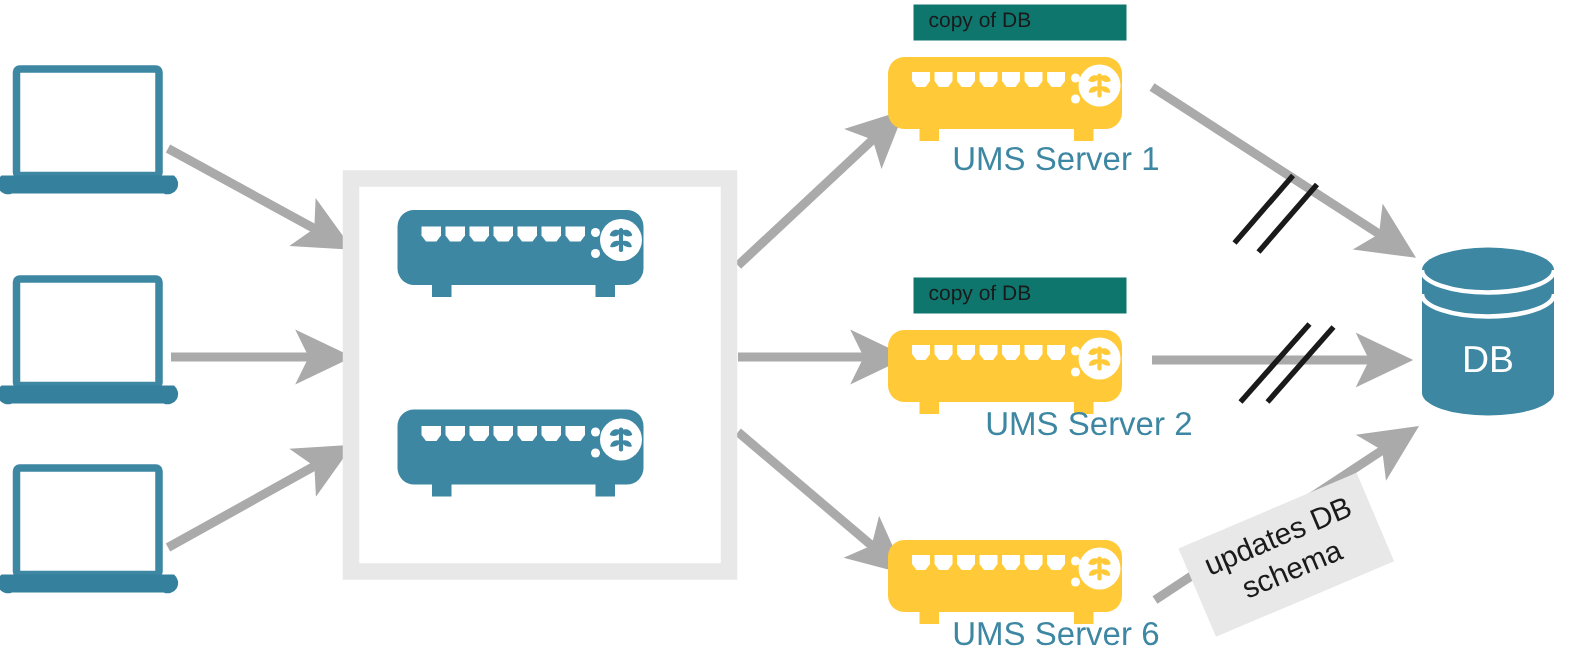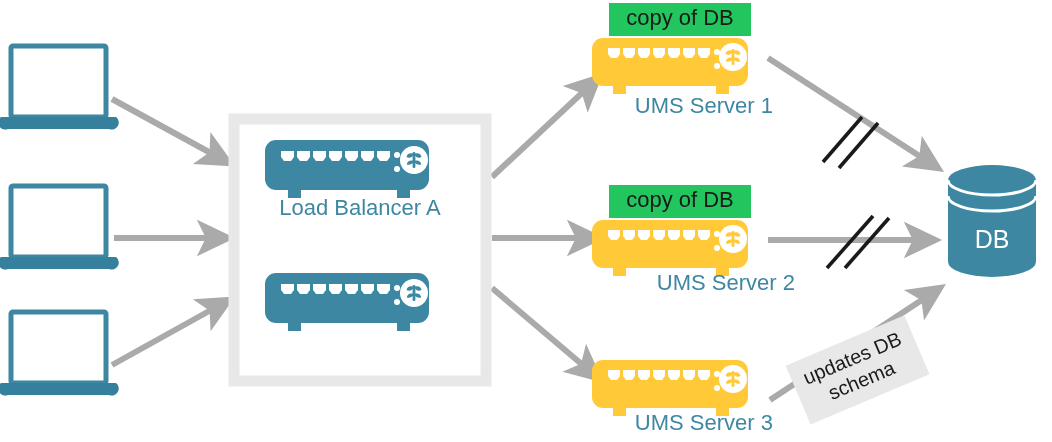--- a/index.html
+++ b/index.html
@@ -37,24 +37,23 @@
     width: 260px;
   }
   .ums-label {
     font-size: 22px;
     color: #3d87a3;
     text-align: right;
     width: 200px;
   }
   .copy-chip {
     position: absolute;
-    background: #22c55e;
+    background: #0f766e;
     color: #1a1a1a;
-    font-size: 22px;
-    text-align: center;
+    font-size: 14px;
     padding: 3px 10px 5px 10px;
     line-height: 1.12;
   }
   .schema-chip {
     position: absolute;
     background: #e8e8e8;
     color: #1a1a1a;
     font-size: 20px;
     line-height: 1.22;
     text-align: center;
@@ -243,24 +242,23 @@
       <ellipse cx="992" cy="180" rx="44" ry="15" fill="#3d87a3"></ellipse>
       <path d="M948 180 a44 15 0 0 0 88 0" fill="none" stroke="#ffffff" stroke-width="3"></path>
       <path d="M948 196 a44 15 0 0 0 88 0" fill="none" stroke="#ffffff" stroke-width="3"></path>
       <text x="992" y="248" text-anchor="middle" font-family="Liberation Sans, sans-serif" font-size="25" fill="#ffffff">DB</text>
     </g>
   </svg>
 
   <div class="copy-chip" style="left:609px; top:3px; width:122px;">copy of DB</div>
   <div class="copy-chip" style="left:609px; top:185px; width:122px;">copy of DB</div>
 
-  <div class="node-label lb-label" style="left:230px; top:195px;">Load Balancer A</div>
 
   <div class="node-label ums-label" style="left:573px; top:93px;">UMS Server 1</div>
   <div class="node-label ums-label" style="left:595px; top:270px;">UMS Server 2</div>
-  <div class="node-label ums-label" style="left:573px; top:410px;">UMS Server 3</div>
+  <div class="node-label ums-label" style="left:573px; top:410px;">UMS Server 6</div>
 
   <div class="schema-chip" style="left:793px; top:338px;">
     <span>updates DB</span>
     <span>schema</span>
   </div>
 
 </div>
 
 </body></html>

